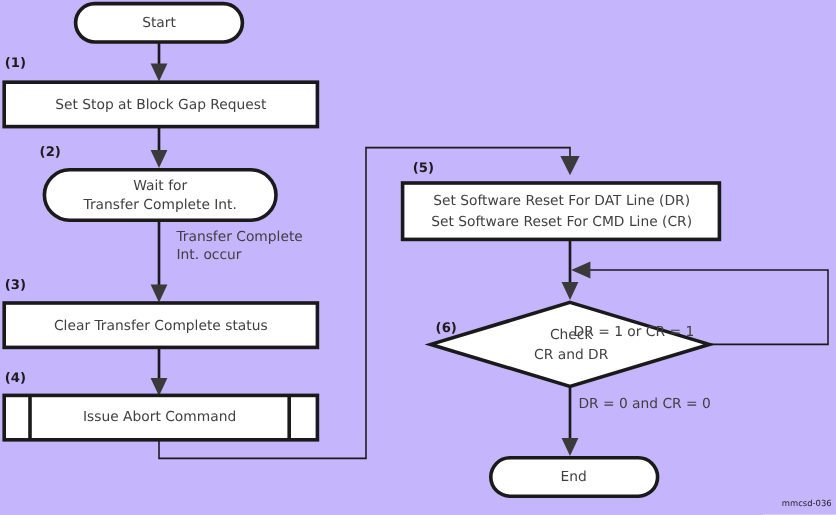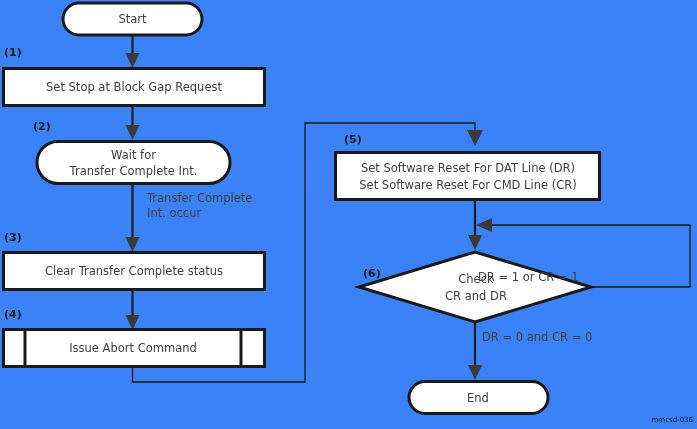--- a/index.html
+++ b/index.html
@@ -5,21 +5,21 @@
 <style>
   html,body{margin:0;padding:0;background:#ffffff;}
   body{
     font-family:"DejaVu Sans","Liberation Sans",sans-serif;
     color:#3a3a3a;
   }
   #canvas{
     position:relative;
     width:697px;
     height:429px;
-    background:#3b82f6;
+    background:#c4b5fd;
     overflow:hidden;
     text-align:right;
   }
   svg#flow{
     position:absolute;
     left:0; top:0;
     width:697px;
     height:429px;
   }
   .node-text{

